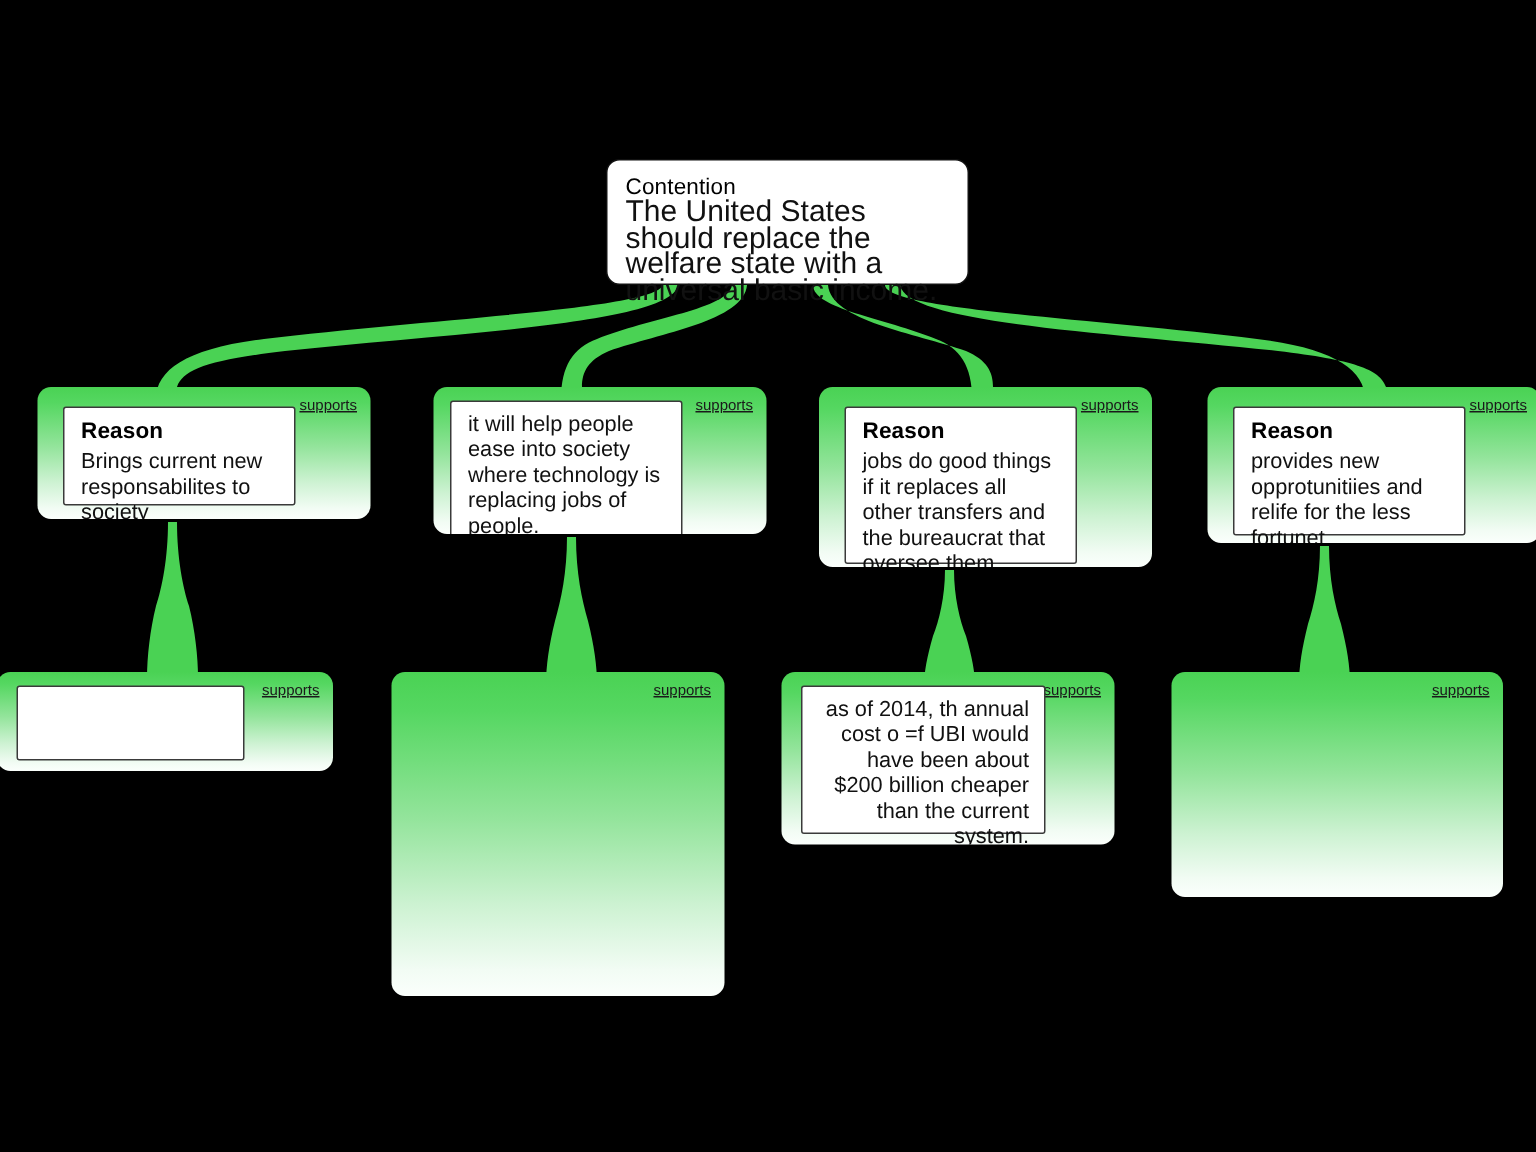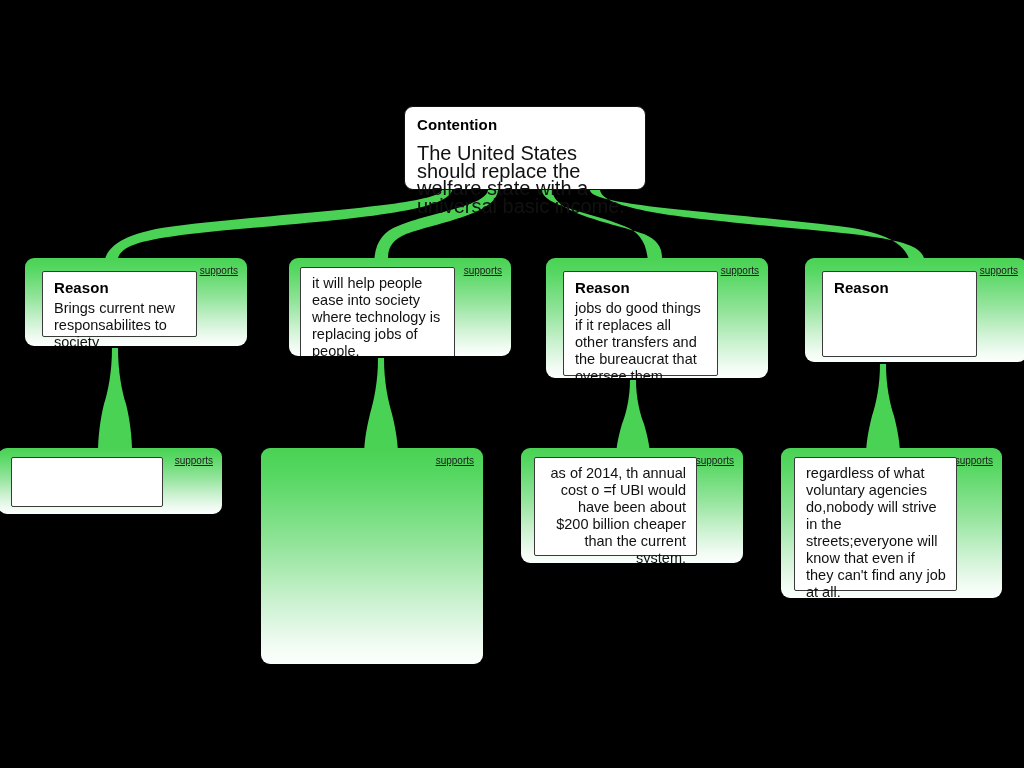--- a/index.html
+++ b/index.html
@@ -7,22 +7,22 @@
        font-family:"Liberation Sans","DejaVu Sans",sans-serif;}
   #stage{position:relative;width:1024px;height:768px;background:#000;}
 
   
   #wires{position:absolute;left:0;top:0;width:1024px;height:768px;}
 
   
   .plain-node{position:absolute;background:#fff;border-radius:9px;
               box-sizing:border-box;padding:9px 12px 11px 12px;
               border:1px solid #111;}
-  .plain-node .hdr{font-weight:bold;font-size:15px;color:#000;
-                   line-height:17px;margin-bottom:12px;letter-spacing:.1px;}
+  .plain-node .hdr{font-weight:normal;font-size:15px;color:#000;
+                   line-height:17px;margin-bottom:0;letter-spacing:.1px;}
   .plain-node .bdy{font-size:20px;color:#111;line-height:17.5px;}
 
   
   .card{position:absolute;border-radius:9px;box-sizing:border-box;
         background:linear-gradient(to bottom,#4ad254 0%,#55d761 12%,
                    #93e49b 45%,#cdf2d2 72%,#f2fcf4 92%,#fbfffc 100%);
         overflow:hidden;}
   .card .supports{position:absolute;top:6px;right:9px;font-size:10px;
                   color:#1a1a1a;line-height:14px;white-space:nowrap;text-decoration:underline;}
   .inner{position:absolute;left:17px;top:13px;background:#fff;
@@ -93,20 +93,21 @@
     <div class="inner" style="width:155px;height:105px;">
       <div class="hdr">Reason</div>
       <div class="bdy">jobs do good things if it replaces all other transfers and the bureaucrat that oversee them.</div>
     </div>
   </div>
 
   <div class="card" style="left:805px;top:258px;width:222px;height:104px;">
     <span class="supports">supports</span>
     <div class="inner" style="width:155px;height:86px;">
       <div class="hdr">Reason</div>
+      <div class="bdy">provides new opprotunitiies and relife for the less fortunet</div>
     </div>
   </div>
 
   <div class="card" style="left:-2px;top:448px;width:224px;height:66px;">
     <span class="supports">supports</span>
     <div class="inner empty" style="left:13px;top:9px;width:152px;height:50px;">
       <div class="bdy"></div>
     </div>
   </div>
 
@@ -116,18 +117,15 @@
 
   <div class="card" style="left:521px;top:448px;width:222px;height:115px;">
     <span class="supports">supports</span>
     <div class="inner" style="left:13px;top:9px;width:163px;height:99px;text-align:right;">
       <div class="bdy">as of 2014, th annual cost o =f UBI would have been about $200 billion cheaper than the current system.</div>
     </div>
   </div>
 
   <div class="card" style="left:781px;top:448px;width:221px;height:150px;">
     <span class="supports">supports</span>
-    <div class="inner" style="left:13px;top:9px;width:163px;height:134px;">
-      <div class="bdy">regardless of what voluntary agencies do,nobody will strive in the streets;everyone will know that even if they can't find any job at all.</div>
-    </div>
   </div>
 
 </div>
 
 </body></html>

